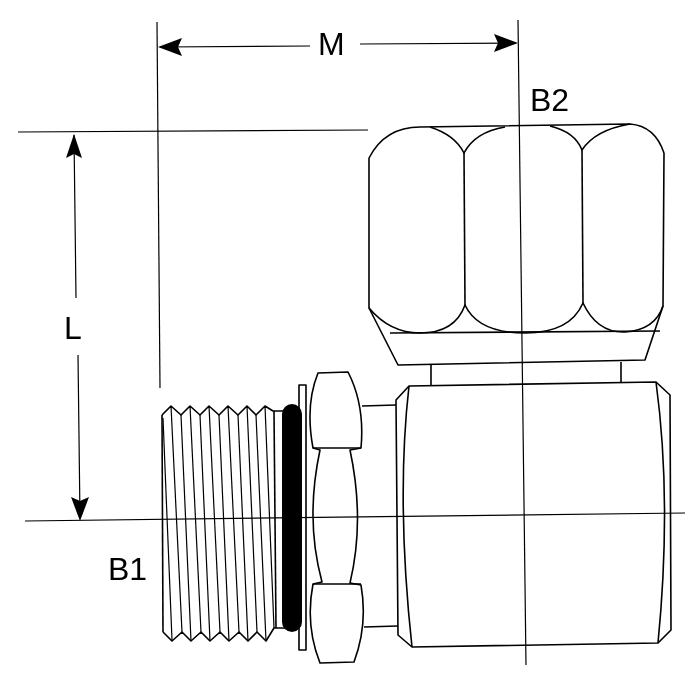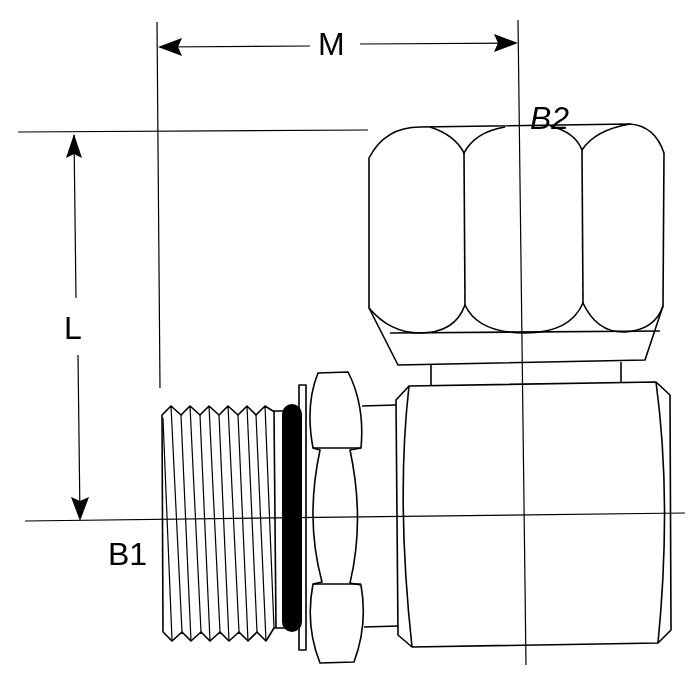--- a/index.html
+++ b/index.html
@@ -96,15 +96,15 @@
       <line class="thin" x1="228" y1="406" x2="239" y2="632"></line>
       <line class="thin" x1="238" y1="415" x2="248" y2="641"></line>
       <line class="thin" x1="247" y1="406" x2="257" y2="632"></line>
       <line class="thin" x1="256" y1="415" x2="266" y2="641"></line>
       <line class="thin" x1="265" y1="406" x2="274" y2="628"></line>
     </g>
   </svg>
 
   <div class="lbl" style="left:316px; top:28px;">M</div>
   <div class="lbl" style="left:64px; top:310px; padding:2px 0;">L</div>
-  <div class="lbl" style="left:106px; top:538px; background:transparent;">B1</div>
-  <div class="lbl" style="left:528px; top:102px; background:transparent;font-style:italic;">B2</div>
+  <div class="lbl" style="left:106px; top:553px; background:transparent;">B1</div>
+  <div class="lbl" style="left:528px; top:84px; background:transparent;">B2</div>
 </div>
 
 </body></html>

